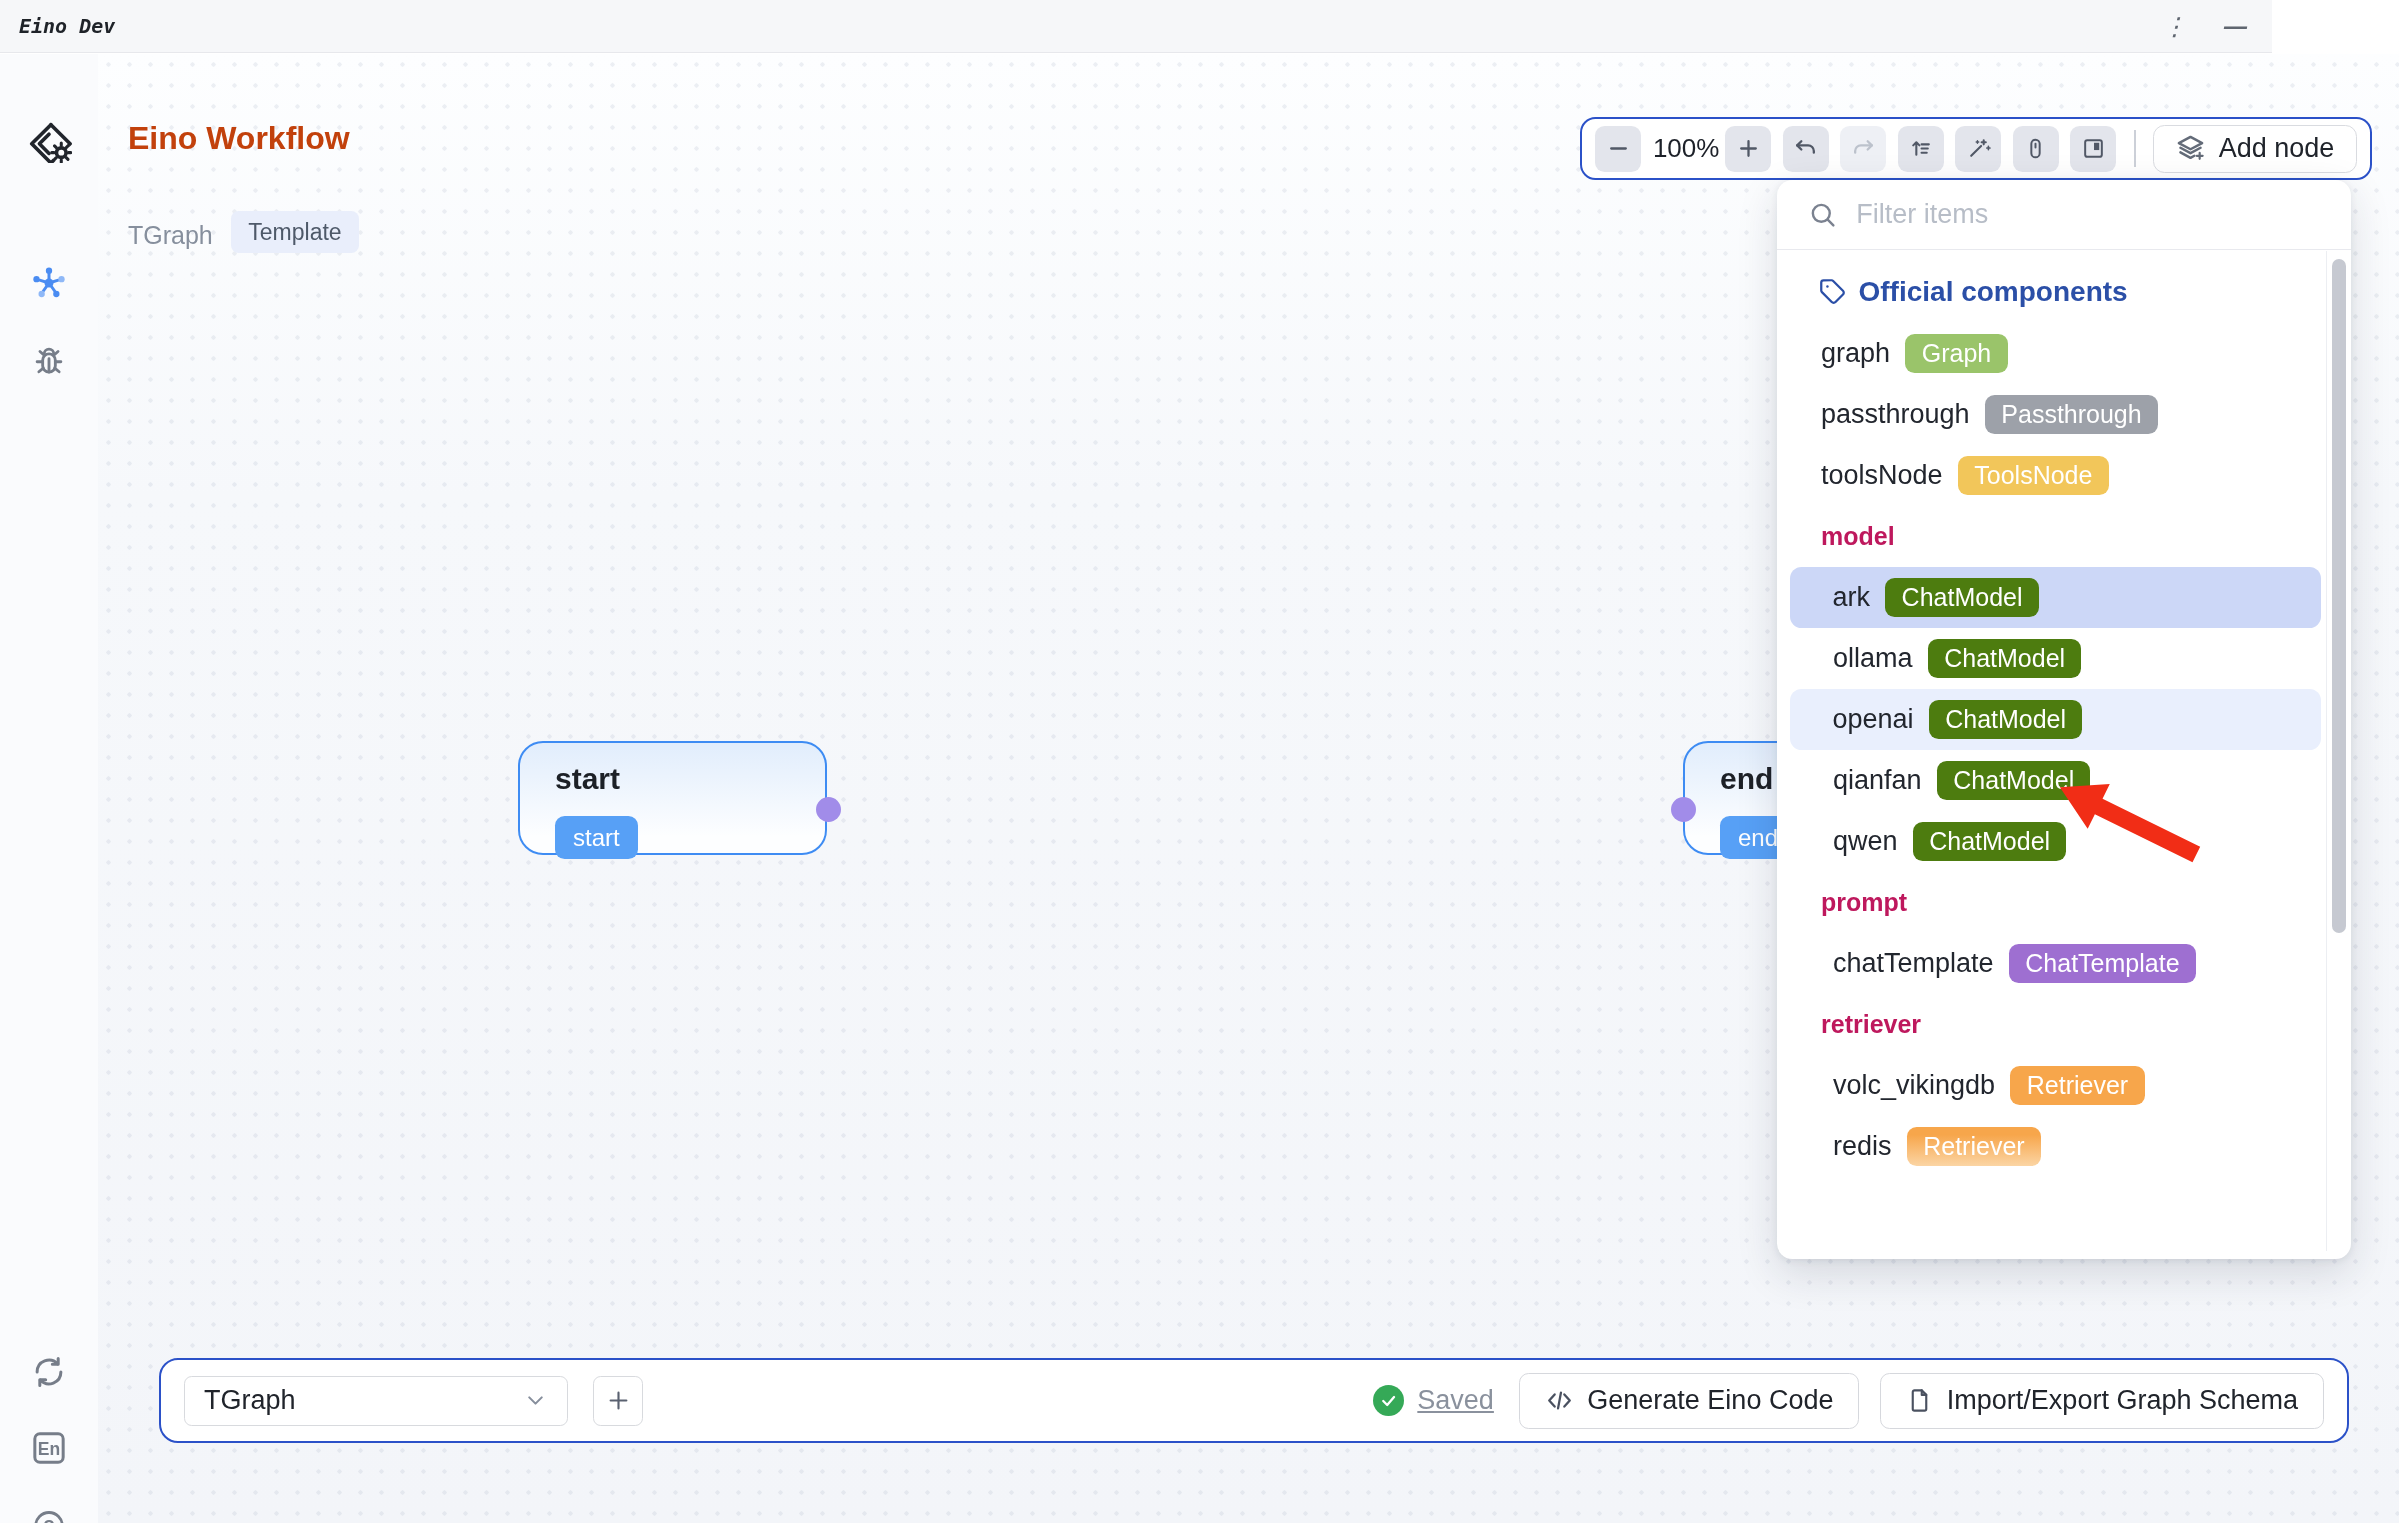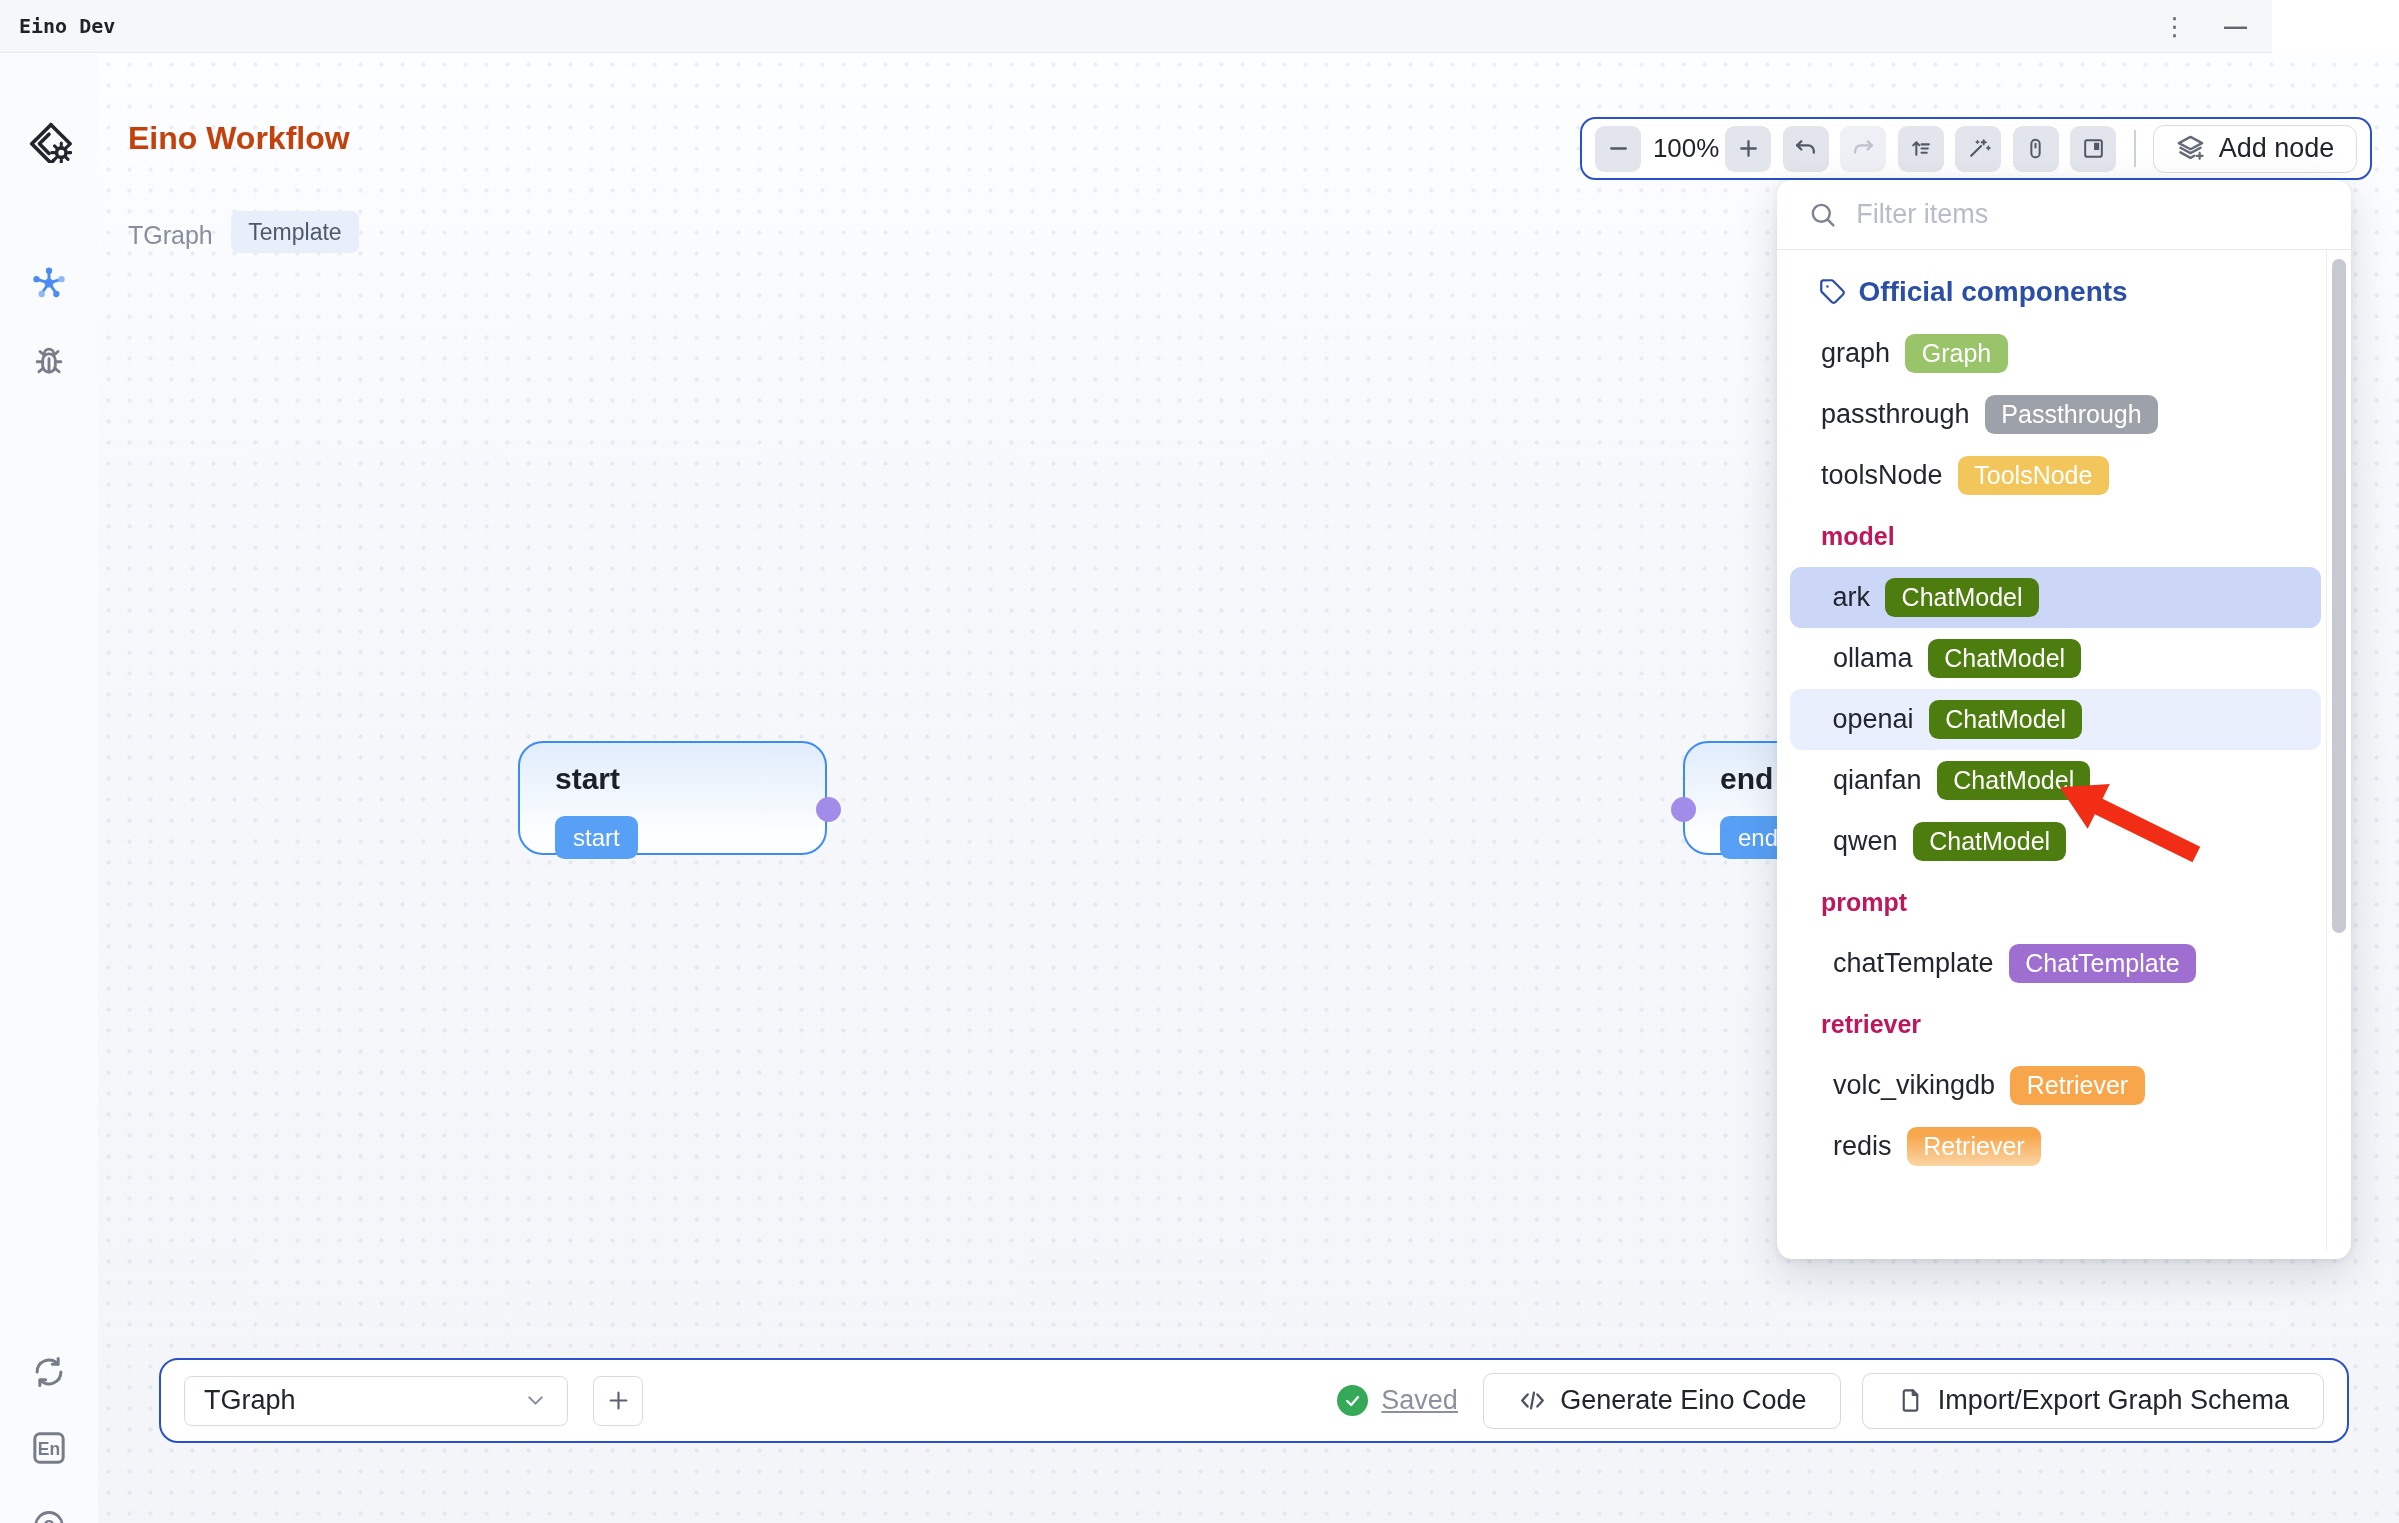--- a/index.html
+++ b/index.html
@@ -1,21 +1,21 @@
 <!DOCTYPE html>
 <html><head>
 <meta charset="utf-8">
 <style>
   html,body{margin:0;padding:0;background:#e9eaee;}
   *{box-sizing:border-box;font-family:"Liberation Sans",sans-serif;}
   .screen{position:relative;width:2400px;height:1524px;background:#fff;overflow:hidden;}
 
   
   .titlebar{position:absolute;left:0;top:0;width:2272px;height:53px;background:#f6f7f9;
-    border-bottom:1px solid #e7e8ec;display:flex;align-items:center;}
+    border-bottom:1px solid #e7e8ec;display:flex;align-items:center;font-style:italic;}
   .tb-title{font-family:"DejaVu Sans Mono","Liberation Mono",monospace;font-weight:700;
     font-size:20px;color:#1f2329;margin-left:19px;}
   .tb-right{position:absolute;right:25px;top:0;height:53px;display:flex;align-items:center;gap:37px;color:#5f6670;}
   .tb-kebab{font-size:25px;line-height:1;cursor:default;}
   .tb-min{font-size:23px;font-weight:700;}
 
   
   .rail{position:absolute;left:0;top:54px;width:98px;height:1470px;background:#fafbfd;}
   .rail-ic{position:absolute;left:0;width:98px;display:flex;justify-content:center;color:#767d89;}
 
@@ -89,21 +89,21 @@
   .g-select .gs-label{flex:1;}
   .g-select svg{color:#868e9c;}
   .plus-btn{width:50px;height:50px;border:1.9px solid #d8dade;border-radius:7.7px;margin-left:25px;
     display:flex;align-items:center;justify-content:center;color:#5a6170;background:#fff;}
   .bb-spacer{flex:1;}
   .saved{display:flex;align-items:center;gap:13.4px;margin-right:25px;}
   .saved-check{width:31px;height:31px;border-radius:50%;background:#35a957;display:flex;
     align-items:center;justify-content:center;color:#fff;}
   .saved-label{font-size:27px;color:#8a919d;text-decoration:underline;}
   .bb-btn{height:56px;border:1.9px solid #d6d8dd;border-radius:9.6px;background:#fff;display:flex;
-    align-items:center;gap:13.4px;padding:0 34px;font-size:27px;color:#20242b;}
+    align-items:center;gap:13.4px;padding:0 25px;font-size:27px;color:#20242b;}
   .bb-btn + .bb-btn{margin-left:21px;}
   .bb-btn svg{color:#4a5160;}
   svg{display:block;}
 </style>
 </head>
 <body>
 
 <div class="screen">
 
   <div class="titlebar">

